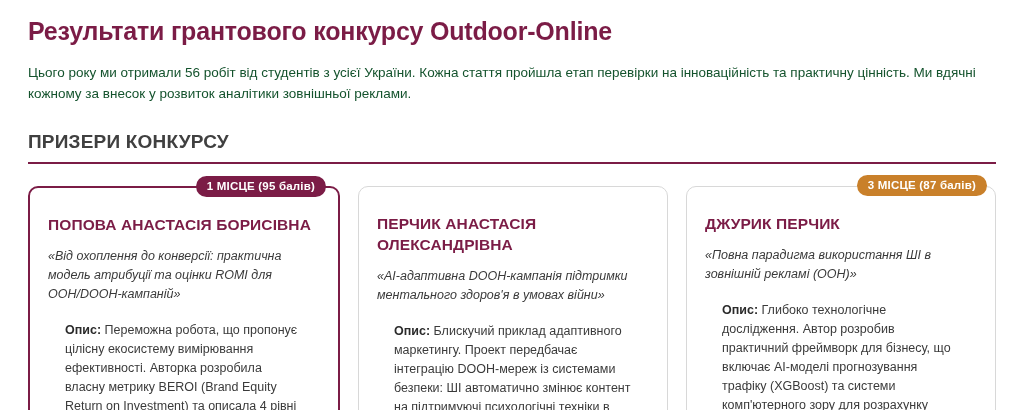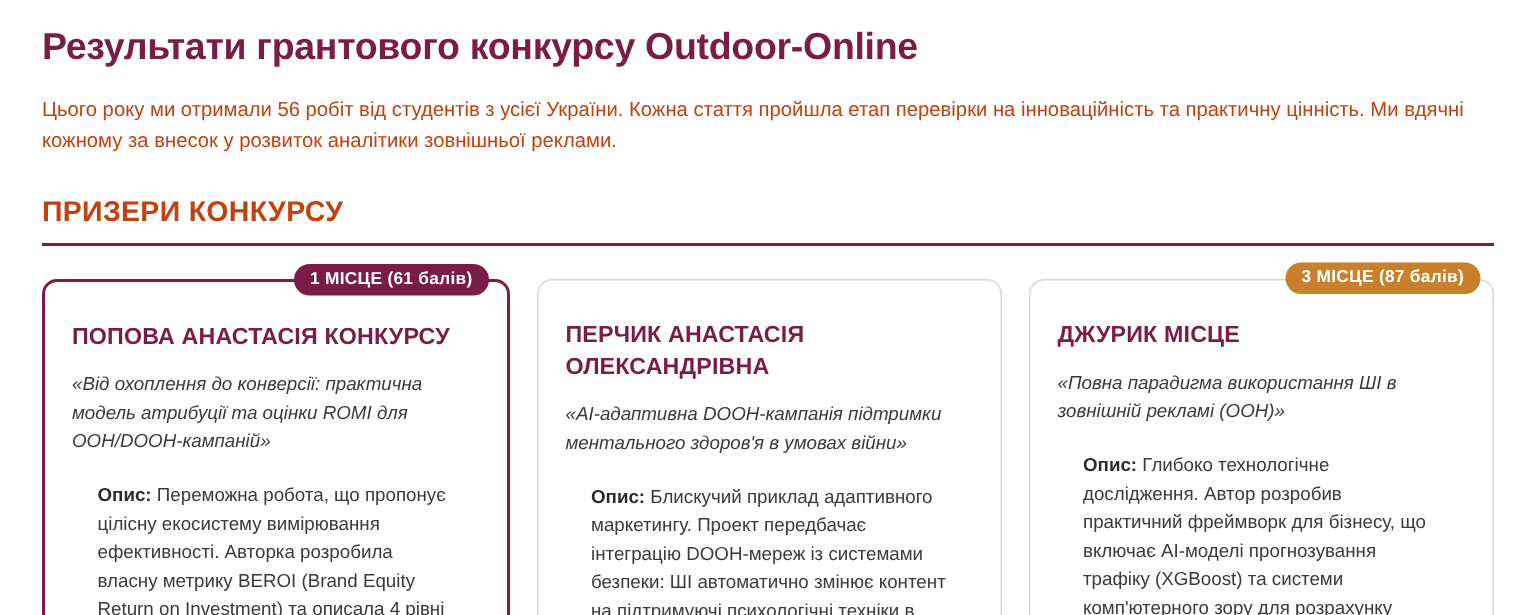--- a/index.html
+++ b/index.html
@@ -28,30 +28,30 @@
     line-height: 30px;
     font-weight: bold;
     color: #7b1c46;
     letter-spacing: -0.2px;
   }
   .intro {
     margin: 0;
     padding: 16px 28px 0 28px;
     font-size: 13.5px;
     line-height: 21px;
-    color: #c2410c;
+    color: #14532d;
     max-width: 990px;
   }
   .section-head {
     margin: 0;
     padding: 26px 28px 0 28px;
     font-size: 19px;
     line-height: 24px;
     font-weight: bold;
-    color: #c2410c;
+    color: #404040;
     letter-spacing: 0.2px;
   }
   .divider {
     margin: 8px 28px 0 28px;
     height: 2px;
     background: #7b1c46;
   }
   .cards {
     display: flex;
     gap: 18px;
@@ -130,33 +130,33 @@
   <h1 class="title">Результати грантового конкурсу Outdoor-Online</h1>
 
   <p class="intro">Цього року ми отримали 56 робіт від студентів з усієї України. Кожна стаття пройшла етап перевірки на інноваційність та практичну цінність. Ми вдячні кожному за внесок у розвиток аналітики зовнішньої реклами.</p>
 
   <h2 class="section-head">ПРИЗЕРИ КОНКУРСУ</h2>
   <div class="divider"></div>
 
   <div class="cards">
 
     <div class="card first">
-      <span class="badge gold">1 МІСЦЕ (61 балів)</span>
-      <h3 class="card-name">ПОПОВА АНАСТАСІЯ КОНКУРСУ</h3>
+      <span class="badge gold">1 МІСЦЕ (95 балів)</span>
+      <h3 class="card-name">ПОПОВА АНАСТАСІЯ БОРИСІВНА</h3>
       <p class="card-quote">«Від охоплення до конверсії: практична модель атрибуції та оцінки ROMI для OOH/DOOH-кампаній»</p>
       <p class="card-desc"><span class="lbl">Опис:</span><span> Переможна робота, що пропонує цілісну екосистему вимірювання ефективності. Авторка розробила власну метрику BEROI (Brand Equity Return on Investment) та описала 4 рівні атрибуції — від простих QR-кодів до складного ML-моделювання на основі значень Шеплі.</span></p>
     </div>
 
     <div class="card">
       <h3 class="card-name">ПЕРЧИК АНАСТАСІЯ ОЛЕКСАНДРІВНА</h3>
       <p class="card-quote">«AI-адаптивна DOOH-кампанія підтримки ментального здоров'я в умовах війни»</p>
       <p class="card-desc"><span class="lbl">Опис:</span><span> Блискучий приклад адаптивного маркетингу. Проект передбачає інтеграцію DOOH-мереж із системами безпеки: ШІ автоматично змінює контент на підтримуючі психологічні техніки в моменти повітряних тривог або після їх відбою, створюючи "міські маяки" спокою.</span></p>
     </div>
 
     <div class="card">
       <span class="badge bronze">3 МІСЦЕ (87 балів)</span>
-      <h3 class="card-name">ДЖУРИК МІСЦЕ</h3>
+      <h3 class="card-name">ДЖУРИК ПЕРЧИК</h3>
       <p class="card-quote">«Повна парадигма використання ШІ в зовнішній рекламі (OOH)»</p>
       <p class="card-desc"><span class="lbl">Опис:</span><span> Глибоко технологічне дослідження. Автор розробив практичний фреймворк для бізнесу, що включає AI-моделі прогнозування трафіку (XGBoost) та системи комп'ютерного зору для розрахунку реальної залученості аудиторії.</span></p>
     </div>
 
   </div>
 </div>
 
 </body></html>

